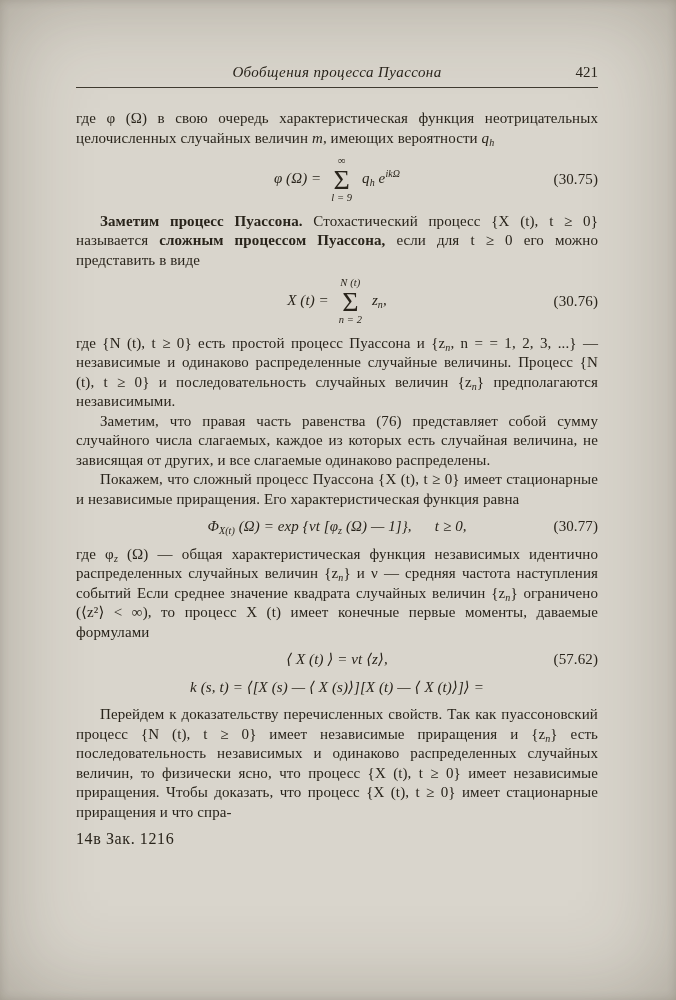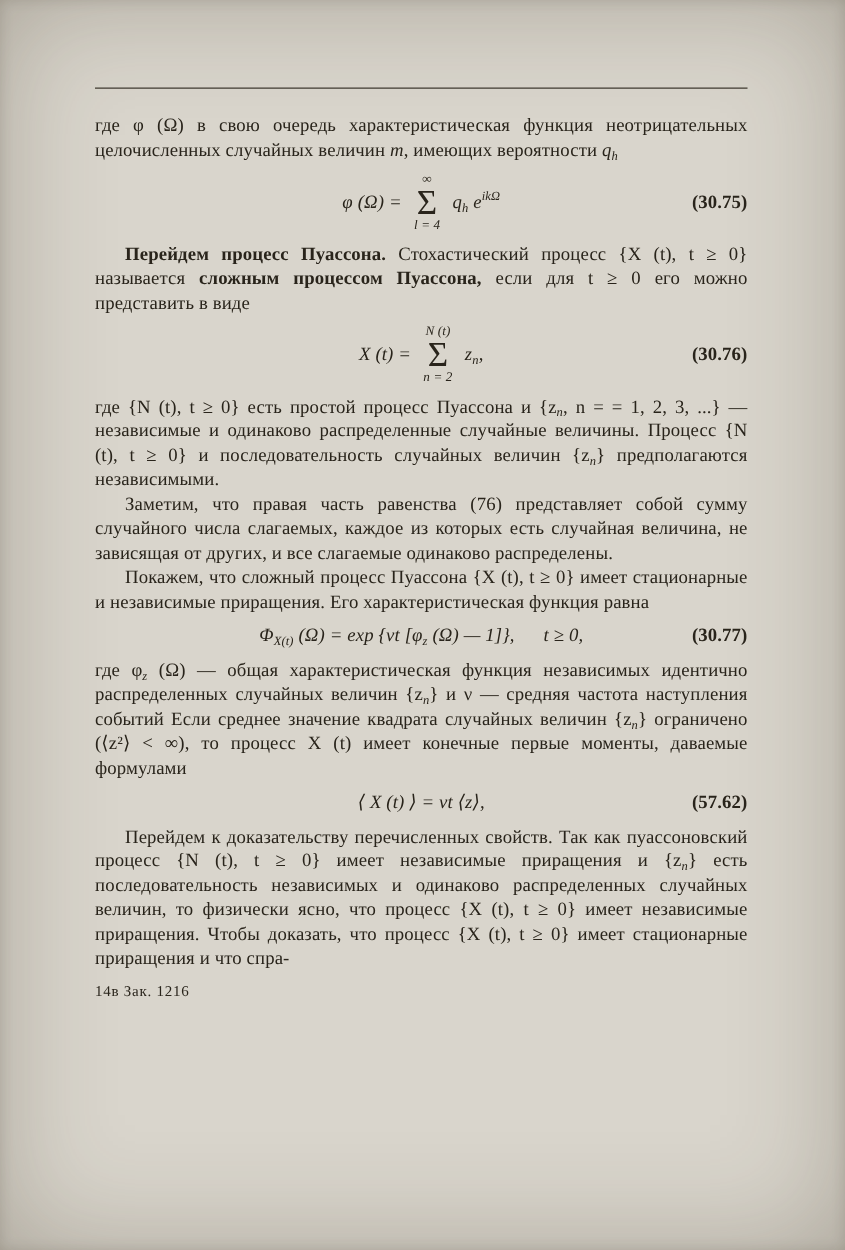--- a/index.html
+++ b/index.html
@@ -14,71 +14,79 @@
   .header{display:grid;grid-template-columns:1fr auto 1fr;align-items:baseline;font-size:15px;}
   .running-head{grid-column:2;font-style:italic;letter-spacing:.4px;}
   .page-number{grid-column:3;justify-self:end;}
   .rule{border-bottom:1px solid #3f3a30;margin-top:6px;margin-bottom:21px;}
   .content{font-size:15px;line-height:19.5px;text-align:justify;letter-spacing:.1px;margin-top:16px;}
   .para{margin:0;}
   .para.indent{text-indent:24px;}
   .para.gap{margin-top:7px;}
   .eq{display:grid;grid-template-columns:1fr auto 1fr;align-items:center;margin:8px 0;}
   .eq-body{grid-column:2;font-style:italic;text-align:center;}
-  .eq-num{grid-column:3;justify-self:end;font-style:normal;font-weight:bold;}
+  .eq-num{grid-column:3;justify-self:end;font-style:normal;}
   sub,sup{font-size:10px;line-height:0;font-style:italic;}
   sub{vertical-align:-3px;}
   sup{vertical-align:6px;}
   .b{font-weight:bold;}
   .i{font-style:italic;}
   .sum{display:inline-flex;flex-direction:column;align-items:center;vertical-align:middle;
        line-height:1;margin:0 6px;font-style:normal;}
   .sum .lim{font-size:10.5px;font-style:italic;white-space:nowrap;}
   .sum .sigma{font-size:28px;line-height:.95;font-style:normal;}
-  .footer{font-size:12px;margin-top:8px;letter-spacing:.6px;}
+  .footer{font-size:16px;margin-top:8px;letter-spacing:.6px;}
 </style>
 </head>
 <body>
 
 <div class="scan">
   <div class="page">
 
+    <div class="header">
+      <div class="running-head">Обобщения процесса Пуассона</div>
+      <div class="page-number">421</div>
+    </div>
 
     <div class="rule"></div>
 
     <div class="content" id="content">
         <p class="para"><span>где φ (Ω) в свою очередь характеристическая функция неотрицательных целочисленных случайных величин </span><span class="i">m</span><span>, имеющих вероятности </span><span class="i">q</span><sub>h</sub></p>
         <div class="eq">
           <span class="eq-body"><span class="i">φ (Ω) = </span><span class="sum">
               <span class="lim">∞</span>
               <span class="sigma">Σ</span>
-              <span class="lim">l = 4</span>
+              <span class="lim">l = 9</span>
             </span><span class="i"> q</span><sub>h</sub><span class="i"> e</span><sup>ikΩ</sup></span>
           <span class="eq-num">(30.75)</span>
         </div>
-        <p class="para indent gap"><span class="b">Перейдем процесс Пуассона.</span><span> Стохастический процесс {X (t), t ≥ 0} называется </span><span class="b">сложным процессом Пуассона,</span><span> если для t ≥ 0 его можно представить в виде</span></p>
+        <p class="para indent gap"><span class="b">Заметим процесс Пуассона.</span><span> Стохастический процесс {X (t), t ≥ 0} называется </span><span class="b">сложным процессом Пуассона,</span><span> если для t ≥ 0 его можно представить в виде</span></p>
         <div class="eq">
           <span class="eq-body"><span class="i">X (t) = </span><span class="sum">
               <span class="lim">N (t)</span>
               <span class="sigma">Σ</span>
               <span class="lim">n = 2</span>
             </span><span class="i"> z</span><sub>n</sub><span class="i">,</span></span>
           <span class="eq-num">(30.76)</span>
         </div>
         <p class="para"><span>где {N (t), t ≥ 0} есть простой процесс Пуассона и {z</span><sub>n</sub><span>, n = = 1, 2, 3, ...} — независимые и одинаково распределенные случайные величины. Процесс {N (t), t ≥ 0} и последовательность случайных величин {z</span><sub>n</sub><span>} предполагаются независимыми.</span></p>
         <p class="para indent"><span>Заметим, что правая часть равенства (76) представляет собой сумму случайного числа слагаемых, каждое из которых есть случайная величина, не зависящая от других, и все слагаемые одинаково распределены.</span></p>
         <p class="para indent"><span>Покажем, что сложный процесс Пуассона {X (t), t ≥ 0} имеет стационарные и независимые приращения. Его характеристическая функция равна</span></p>
         <div class="eq">
           <span class="eq-body"><span class="i">Φ</span><sub>X(t)</sub><span class="i"> (Ω) = exp {νt [φ</span><sub>z</sub><span class="i"> (Ω) — 1]},</span><span>&nbsp;&nbsp;&nbsp;&nbsp;&nbsp;&nbsp;</span><span class="i">t ≥ 0,</span></span>
           <span class="eq-num">(30.77)</span>
         </div>
         <p class="para"><span>где φ</span><sub>z</sub><span> (Ω) — общая характеристическая функция независимых идентично распределенных случайных величин {z</span><sub>n</sub><span>} и ν — средняя частота наступления событий Если среднее значение квадрата случайных величин {z</span><sub>n</sub><span>} ограничено (⟨z²⟩ &lt; ∞), то процесс X (t) имеет конечные первые моменты, даваемые формулами</span></p>
         <div class="eq">
           <span class="eq-body"><span class="i">⟨ X (t) ⟩ = νt ⟨z⟩,</span></span>
           <span class="eq-num">(57.62)</span>
         </div>
+        <div class="eq">
+          <span class="eq-body"><span class="i">k (s, t) = ⟨[X (s) — ⟨ X (s)⟩][X (t) — ⟨ X (t)⟩]⟩ =</span></span>
+          <span class="eq-num"></span>
+        </div>
         <p class="para indent gap"><span>Перейдем к доказательству перечисленных свойств. Так как пуассоновский процесс {N (t), t ≥ 0} имеет независимые приращения и {z</span><sub>n</sub><span>} есть последовательность независимых и одинаково распределенных случайных величин, то физически ясно, что процесс {X (t), t ≥ 0} имеет независимые приращения. Чтобы доказать, что процесс {X (t), t ≥ 0} имеет стационарные приращения и что спра-</span></p>
       </div>
 
     <div class="footer">14в Зак. 1216</div>
 
   </div>
 </div>
 
 </body></html>

